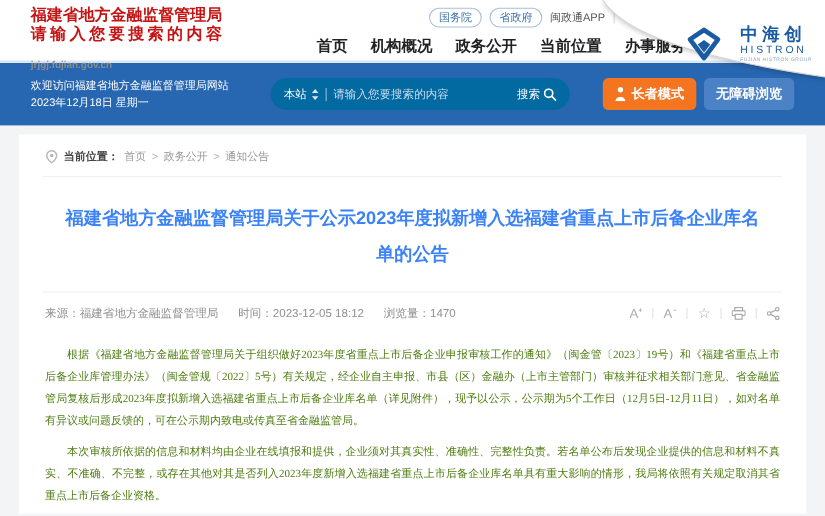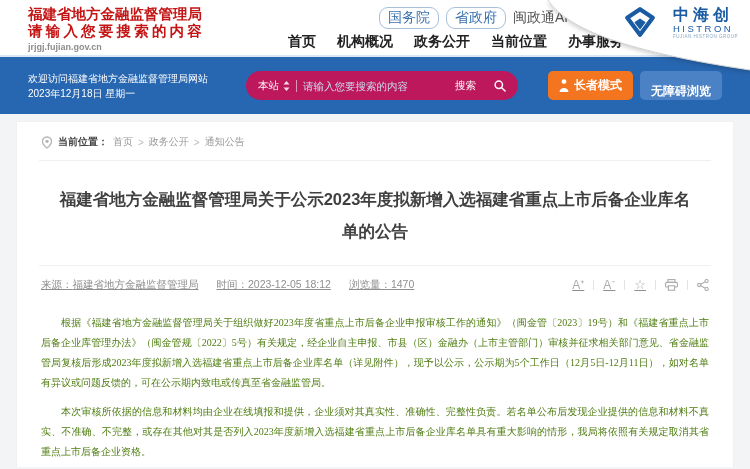--- a/index.html
+++ b/index.html
@@ -5,68 +5,68 @@
   * { margin:0; padding:0; box-sizing:border-box; }
   html,body { width:750px; height:469px; overflow:hidden; background:#f2f4f6;
               font-family:"Liberation Sans", sans-serif; }
 
   
   .top-header { position:relative; height:57px; background:#fff;
                 border-bottom:2px solid #d9e6f3; z-index:2; }
   .agency { position:absolute; left:28px; top:6px; }
   .agency-cn { color:#c41414; font-weight:bold; font-size:14.5px; line-height:17px; }
   .agency-cn2 { letter-spacing:3.2px; }
-  .site-url { color:#8d8d8d; font-size:9px; font-weight:bold; margin-top:2px; }
-  .toprow { position:absolute; left:379px; top:7px; display:flex; align-items:center;
-            gap:7px; font-size:14px; color:#3a71ae; white-space:nowrap; }
+  .site-url { color:#8d8d8d; font-size:9px; font-weight:bold; margin-top:14px; }
+  .toprow { position:absolute; left:390px; top:7px; display:flex; align-items:center;
+            gap:7px; font-size:10px; color:#3a71ae; white-space:nowrap; }
   .pill { border:1px solid #a7c0dc; border-radius:9px; padding:1px 8px; color:#3a71ae; cursor:pointer; }
   .toprow .lnk { color:#555; cursor:pointer; }
   .toprow .sep { color:#c3d3e4; }
   .nav { position:absolute; left:288px; top:33px; display:flex; gap:21px;
          font-size:14px; font-weight:bold; color:#222; white-space:nowrap; }
   .nav-item { cursor:pointer; }
 
   
   .curl { position:absolute; top:0; right:0; width:240px; height:85px; z-index:30; pointer-events:none; }
   .curl svg.bg { position:absolute; inset:0; }
-  .logo { position:absolute; top:6px; right:12px; display:flex; gap:16px; }
+  .logo { position:absolute; top:23px; right:12px; display:flex; align-items:center; gap:16px; }
   .logo-cn { color:#1a5ba3; font-weight:bold; font-size:16px; letter-spacing:4px; line-height:17px; }
   .logo-en { color:#1a5ba3; font-weight:normal; font-size:9.5px; letter-spacing:2.5px; line-height:11px; }
   .logo-sub { color:#8aa6c4; font-size:4.5px; letter-spacing:.5px; line-height:6px; }
 
   
   .banner { height:57px; background:#2766b0; display:flex; align-items:center;
             padding:4px 28px; position:relative; z-index:1; color:#fff; }
   .welcome-block { font-size:10px; line-height:15px; white-space:nowrap; }
-  .search { margin-left:38px; width:272px; height:29px; background:#be185d; border-radius:15px;
+  .search { margin-left:38px; width:272px; height:29px; background:#0369a1; border-radius:15px;
             display:flex; align-items:center; padding:0 12px; gap:6px; }
   .scope { font-size:10.5px; cursor:pointer; display:flex; align-items:center; gap:4px; }
   .vsep { width:1px; height:12px; background:rgba(255,255,255,.55); }
   .search input { flex:1; min-width:0; background:transparent; border:none; outline:none;
                   color:#fff; font-size:10.5px; font-family:inherit; }
   .search input::placeholder { color:#c9ddf1; }
-  .search-btn { display:flex; align-items:center; gap:18px; font-size:10.5px; cursor:pointer;margin-left:36px; }
+  .search-btn { display:flex; align-items:center; gap:3px; font-size:10.5px; cursor:pointer;margin-left:36px; }
   .right-btns { margin-left:auto; display:flex; gap:7px; }
   .btn { height:29px; border-radius:5px; display:flex; align-items:center; gap:5px;
          padding:0 11px; font-size:12px; font-weight:bold; color:#fff; cursor:pointer; white-space:nowrap; }
   .btn-elder { background:#f4751f; }
-  .btn-a11y { background:#4b82c6;align-items:flex-end; }
+  .btn-a11y { background:#4b82c6; }
 
   
   .main { height:353px; padding:7px 16px 0; }
   .card { background:#fff; height:100%; padding:0 22px; border:1px solid #f0f1f3; border-bottom:none; }
   .breadcrumb { display:flex; align-items:center; gap:5px; padding:13px 2px 11px;
                 border-bottom:1px solid #f0f0f0; font-size:10px; color:#999; }
   .bc-label { color:#444; font-weight:bold; }
   .bc-link { color:#999; cursor:pointer; }
   .bc-sep { color:#bbb; }
-  .title { font-size:16.5px; font-weight:bold; color:#404040; text-align:center;
+  .title { font-size:16.5px; font-weight:bold; color:#3b82f6; text-align:center;
            line-height:1.95; margin:22px 16px 18px; }
   .meta-row { border-top:1px solid #f0f0f0; display:flex; align-items:center;
-              padding:10px 2px; font-size:10.5px; color:#8f8f8f;text-decoration:underline; }
+              padding:10px 2px; font-size:10.5px; color:#8f8f8f; }
   .meta-row .m { margin-right:18px; white-space:nowrap; }
   .tools { margin-left:auto; display:flex; align-items:center; gap:9px; color:#acacac; font-size:12px; }
   .tools .tsep { width:1px; height:10px; background:#e3e3e3; }
   .tool { cursor:pointer; display:flex; align-items:center; }
   .star { font-size:13px; }
   .body-text { padding:10px 2px 0; font-family:"Liberation Serif","DejaVu Serif",serif; }
   .body-text p { font-size:10px; line-height:20px; color:#4d7c0f; text-align:justify;
                  text-indent:2em; margin-bottom:9px; }
 </style>
 </head>

